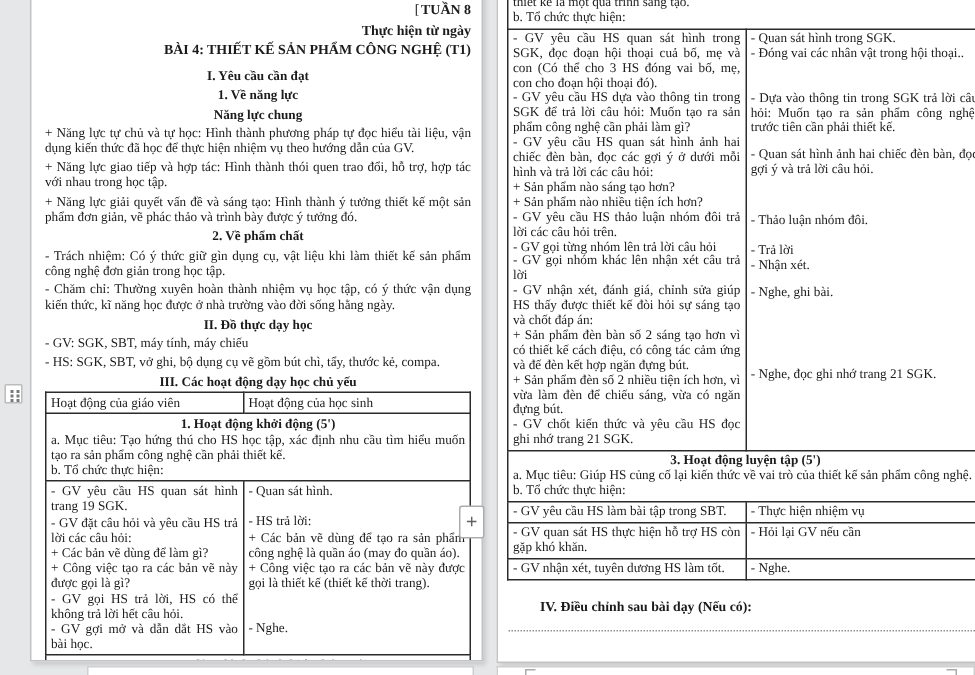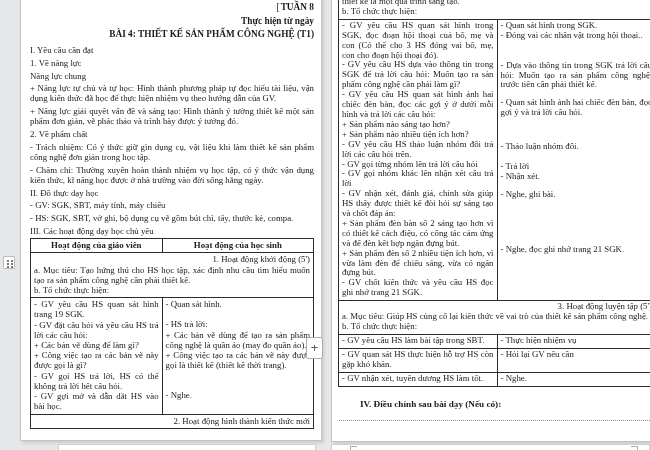--- a/index.html
+++ b/index.html
@@ -19,28 +19,28 @@
     box-shadow: 2px 2px 3px rgba(0,0,0,.12);
     overflow: hidden;
   }
   #page1 { left: 20px; top: -6px; width: 302px; height: 447px; }
   #page2 { left: 331px; top: -4px; width: 334px; height: 446px; }
   .inner1 { padding: 6px 7px 0 9px; font-size: 8.8px; line-height: 10.2px; }
   .inner2 { padding: 0 8px 0 6px;  font-size: 8.8px; line-height: 9.9px; }
   .hdr { text-align: right; font-weight: bold; font-size: 9.3px; line-height: 13.5px; margin: 0; }
   .bookmark { font-weight: normal; margin-right: 1px; }
   p { margin: 0 0 2.5px; text-align: justify; }
-  p.head { font-weight: normal; margin: 3px 0 2px; text-align: left; }
+  p.head { font-weight: bold; margin: 3px 0 2px; text-align: center; }
   table { border-collapse: collapse; width: 100%; margin-top: 2px; table-layout: fixed; }
   td { border: 1px solid #2b2b2b; padding: 1px 3px 2px; vertical-align: top; }
   td p { margin: 0; }
-  .thc { text-align: center; font-weight: bold; }
+  .thc { font-weight: normal; }
   #page1 .c1 { width: 46.5%; }
   #page2 .c1 { width: 53.4%; margin-top: 45px; }
-  .b { font-weight: normal; text-align: right; }
+  .b { font-weight: bold; text-align: center; }
   .t2 { margin-top: -1px; }
   .t2 tr.cut td { border-top: none; }
   .g8  { margin-top: 8px; }
   .g10 { margin-top: 10px; }
   .g20 { margin-top: 20px; }
   .g24 { margin-top: 24px; }
   .g45 { margin-top: 45px; }
   .h-iv { font-weight: bold; margin: 13px 0 9px; padding-left: 22px; font-size: 9.2px; text-align: left; }
   .dotline { height: 3px; border-bottom: 1.5px dotted #8f8f8f; margin: 6px 2px 0 1px; }
   
@@ -82,20 +82,21 @@
 <section class="page" id="page1">
   <div class="inner1">
     <p class="hdr"><span class="bookmark">[</span><span>TUẦN 8</span></p>
     <p class="hdr">Thực hiện từ ngày</p>
     <p class="hdr">BÀI 4: THIẾT KẾ SẢN PHẨM CÔNG NGHỆ (T1)</p>
 
     <p class="head">I. Yêu cầu cần đạt</p>
     <p class="head">1. Về năng lực</p>
     <p class="head">Năng lực chung</p>
     <p>+ Năng lực tự chủ và tự học: Hình thành phương pháp tự đọc hiểu tài liệu, vận dụng kiến thức đã học để thực hiện nhiệm vụ theo hướng dẫn của GV.</p>
+    <p>+ Năng lực giao tiếp và hợp tác: Hình thành thói quen trao đổi, hỗ trợ, hợp tác với nhau trong học tập.</p>
     <p>+ Năng lực giải quyết vấn đề và sáng tạo: Hình thành ý tưởng thiết kế một sản phẩm đơn giản, vẽ phác thảo và trình bày được ý tưởng đó.</p>
     <p class="head">2. Về phẩm chất</p>
     <p>- Trách nhiệm: Có ý thức giữ gìn dụng cụ, vật liệu khi làm thiết kế sản phẩm công nghệ đơn giản trong học tập.</p>
     <p>- Chăm chỉ: Thường xuyên hoàn thành nhiệm vụ học tập, có ý thức vận dụng kiến thức, kĩ năng học được ở nhà trường vào đời sống hằng ngày.</p>
     <p class="head">II. Đồ thực dạy học</p>
     <p>- GV: SGK, SBT, máy tính, máy chiếu</p>
     <p>- HS: SGK, SBT, vở ghi, bộ dụng cụ vẽ gồm bút chì, tẩy, thước kẻ, compa.</p>
     <p class="head">III. Các hoạt động dạy học chủ yếu</p>
 
     <table>

